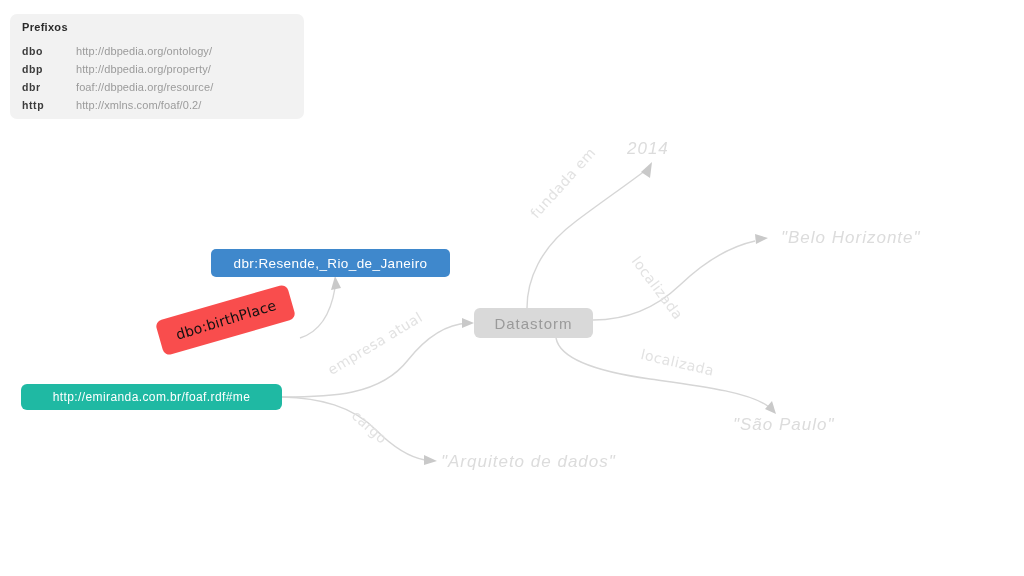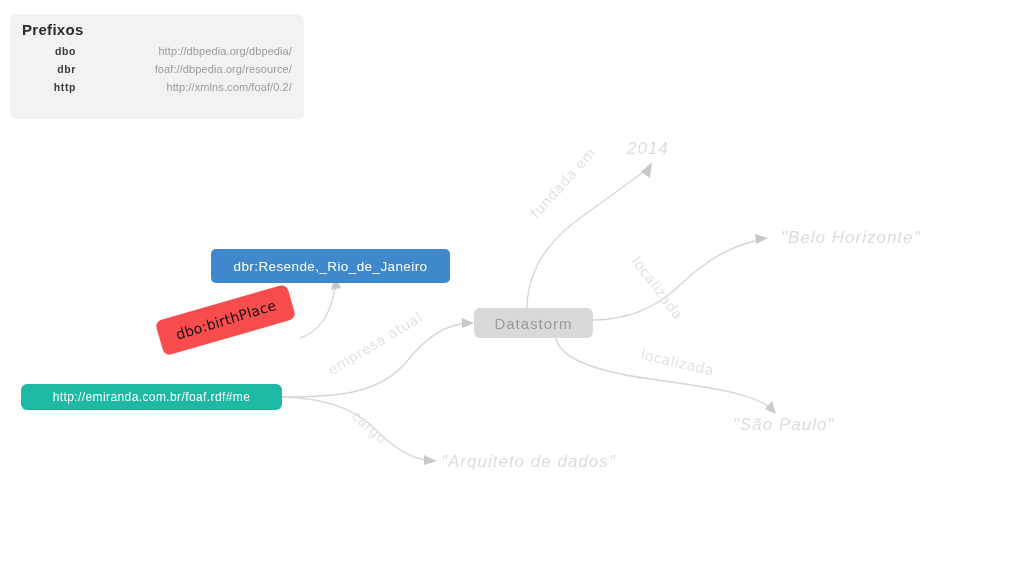--- a/index.html
+++ b/index.html
@@ -12,26 +12,25 @@
   }
   #stage{position:absolute;inset:0;width:1024px;height:576px;}
 
   
   .legend{
     position:absolute;left:10px;top:14px;width:294px;height:105px;
     background:#f2f2f2;border-radius:7px;
   }
   .legend-title{
     position:absolute;left:12px;top:7px;
-    font-size:15px;font-weight:bold;color:#2b2b2b;letter-spacing:.3px;
+    font-size:11px;font-weight:bold;color:#2b2b2b;letter-spacing:.3px;
   }
   .legend-table{
     position:absolute;left:12px;top:28px;width:270px;
     border-collapse:collapse;
-    text-align:right;
   }
   .legend-table td{
     padding:1px 0 1px 0;
     font-size:11px;line-height:16px;vertical-align:baseline;
   }
   .legend-table td.pfx{
     width:54px;font-weight:bold;color:#3b3b3b;letter-spacing:.6px;font-size:10.5px;
   }
   .legend-table td.uri{
     color:#9b9b9b;font-size:11px;letter-spacing:.1px;
@@ -40,21 +39,21 @@
   
   .node{
     position:absolute;
     display:flex;align-items:center;justify-content:center;
     border-radius:5px;
     color:#ffffff;
     white-space:nowrap;
     letter-spacing:.4px;
   }
   .node-blue{
-    left:211px;top:249px;width:239px;height:34px;
+    left:211px;top:249px;width:239px;height:28px;
     background:#3f88cc;font-size:13.5px;
   }
   .node-teal{
     left:21px;top:384px;width:261px;height:26px;
     background:#1fb9a3;font-size:12px;border-radius:6px;
   }
   .node-gray{
     left:474px;top:308px;width:119px;height:30px;
     background:#d9d9d9;color:#9a9a9a;font-size:15px;
     border-radius:6px;letter-spacing:1px;
@@ -128,21 +127,25 @@
     <path d="M556,338 C560,360 600,372 650,379 C700,386 750,392 769,407"></path>
     <polygon points="776,414 772,401 765,409"></polygon>
   </svg>
 
   <div class="legend">
     <div class="legend-title">Prefixos</div>
     <table class="legend-table">
       <tbody>
         <tr>
           <td class="pfx">dbo</td>
-          <td class="uri">http://dbpedia.org/dbpedia/</td>
+          <td class="uri">http://dbpedia.org/ontology/</td>
+        </tr>
+        <tr>
+          <td class="pfx">dbp</td>
+          <td class="uri">http://dbpedia.org/property/</td>
         </tr>
         <tr>
           <td class="pfx">dbr</td>
           <td class="uri">foaf://dbpedia.org/resource/</td>
         </tr>
         <tr>
           <td class="pfx">http</td>
           <td class="uri">http://xmlns.com/foaf/0.2/</td>
         </tr>
       </tbody>

